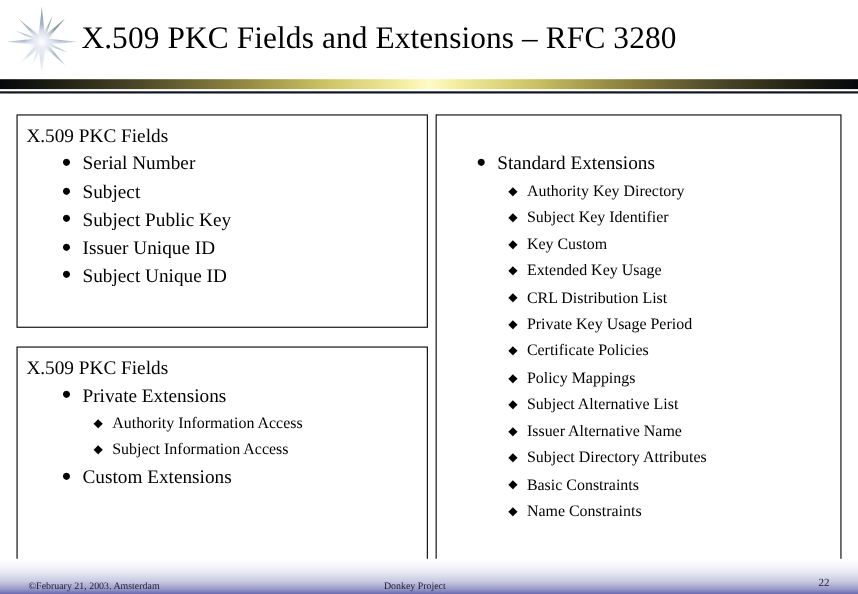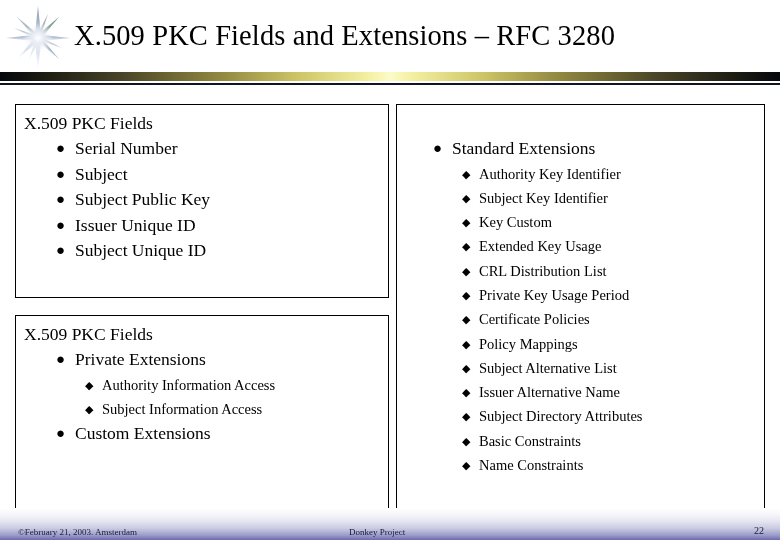--- a/index.html
+++ b/index.html
@@ -150,23 +150,23 @@
         #6a6ab0 100%);
   }
   .footer-text {
     position: absolute;
     font-family: "Liberation Serif", "DejaVu Serif", serif;
     font-size: 9px;
     line-height: 12px;
     color: #1a1a33;
     white-space: nowrap;
   }
-  #footer-copyright { left: 18px;  top: 18px; }
+  #footer-copyright { left: 26px;  top: 18px; }
   #footer-project   { left: 349px; top: 18px; text-align: center; }
-  #footer-pagenum   { left: 744px; top: 17px; font-size: 10px; margin-left: 10px; }
+  #footer-pagenum   { left: 744px; top: 17px; font-size: 10px; }
 </style>
 </head>
 <body>
 
 <div id="slide-header">
 
   <svg id="star-icon" viewBox="0 0 68 68" xmlns="http://www.w3.org/2000/svg">
     <defs>
       <radialGradient id="starGlow" cx="50%" cy="50%" r="50%">
         <stop offset="0%" stop-color="#ffffff"></stop>
@@ -259,21 +259,21 @@
 
 <div id="box-extensions" class="content-box">
   <ul class="lvl1" id="list-extensions">
     <li class="lvl1">
       <span class="b-dot">●</span>
       <span>Standard Extensions</span>
     </li>
     <ul class="lvl2">
       <li class="lvl2">
         <span class="b-dia">◆</span>
-        <span>Authority Key Identifier</span>
+        <span>Authority Key Directory</span>
       </li>
       <li class="lvl2">
         <span class="b-dia">◆</span>
         <span>Subject Key Identifier</span>
       </li>
       <li class="lvl2">
         <span class="b-dia">◆</span>
         <span>Key Custom</span>
       </li>
       <li class="lvl2">

